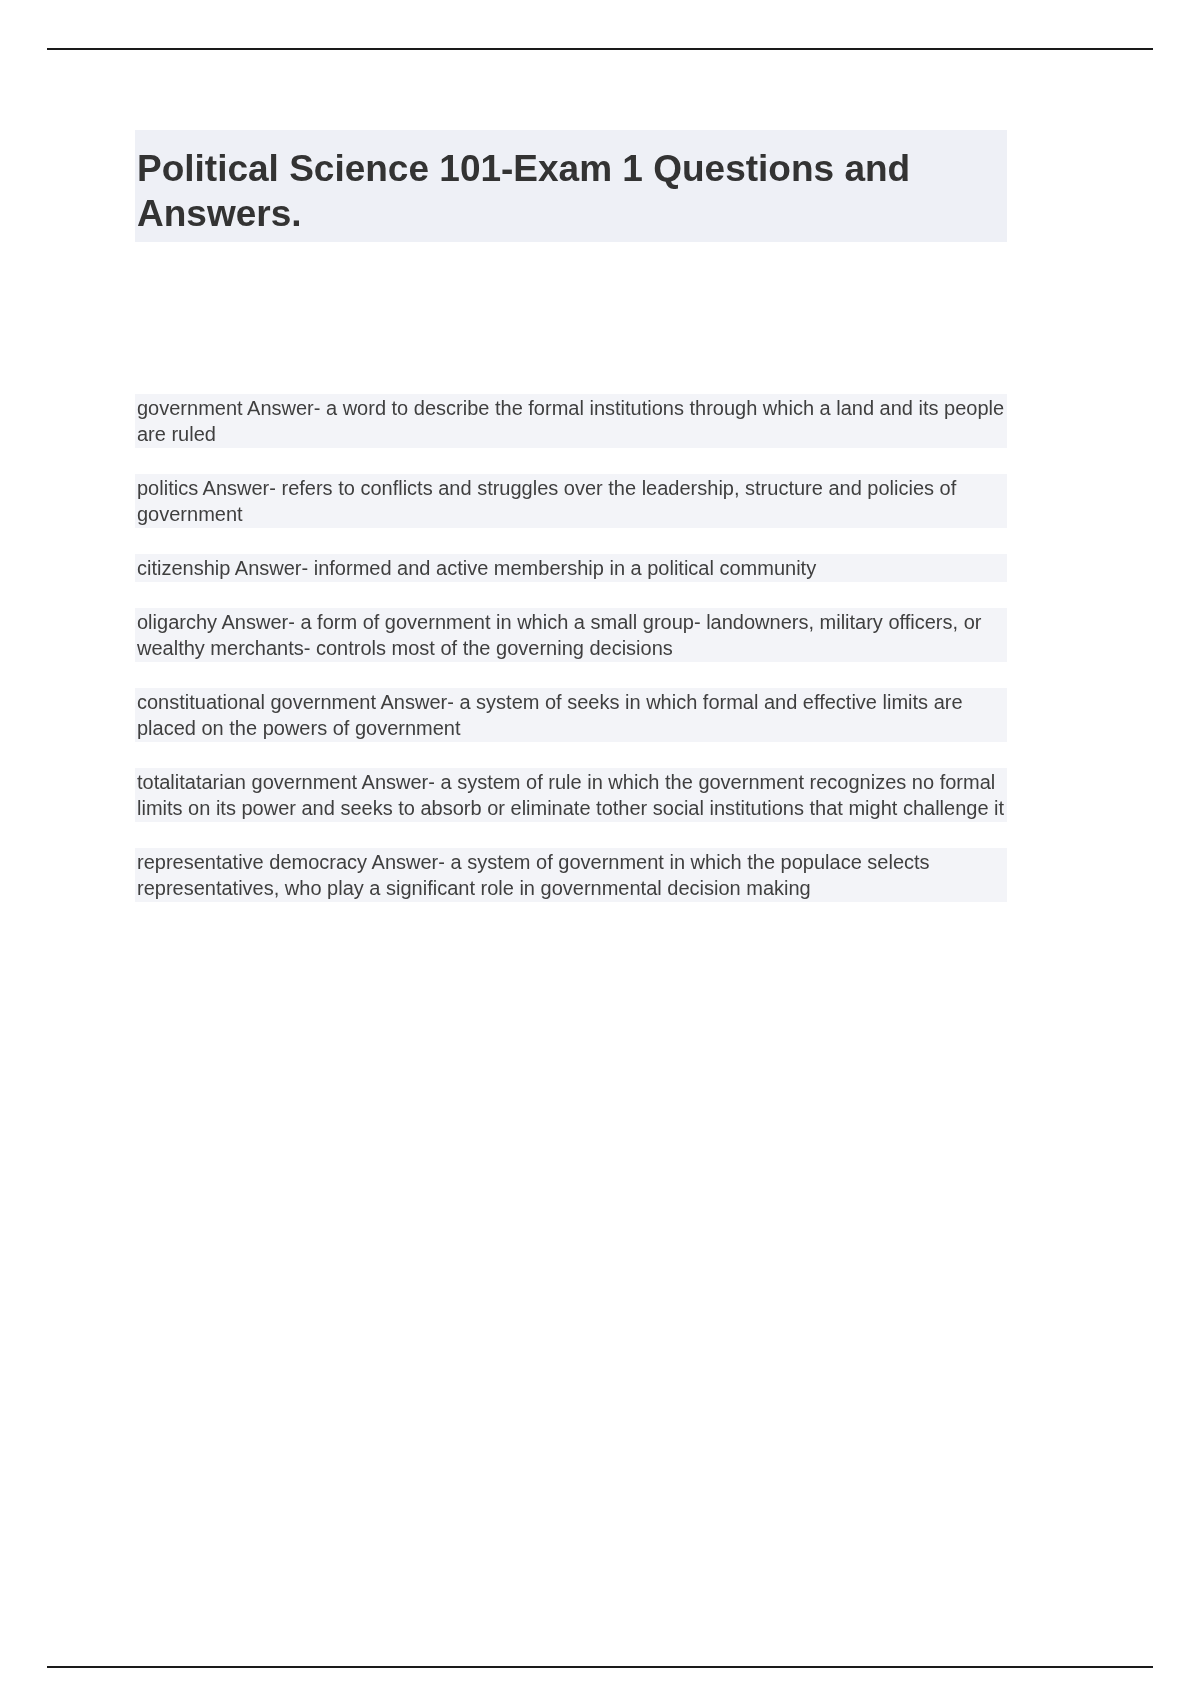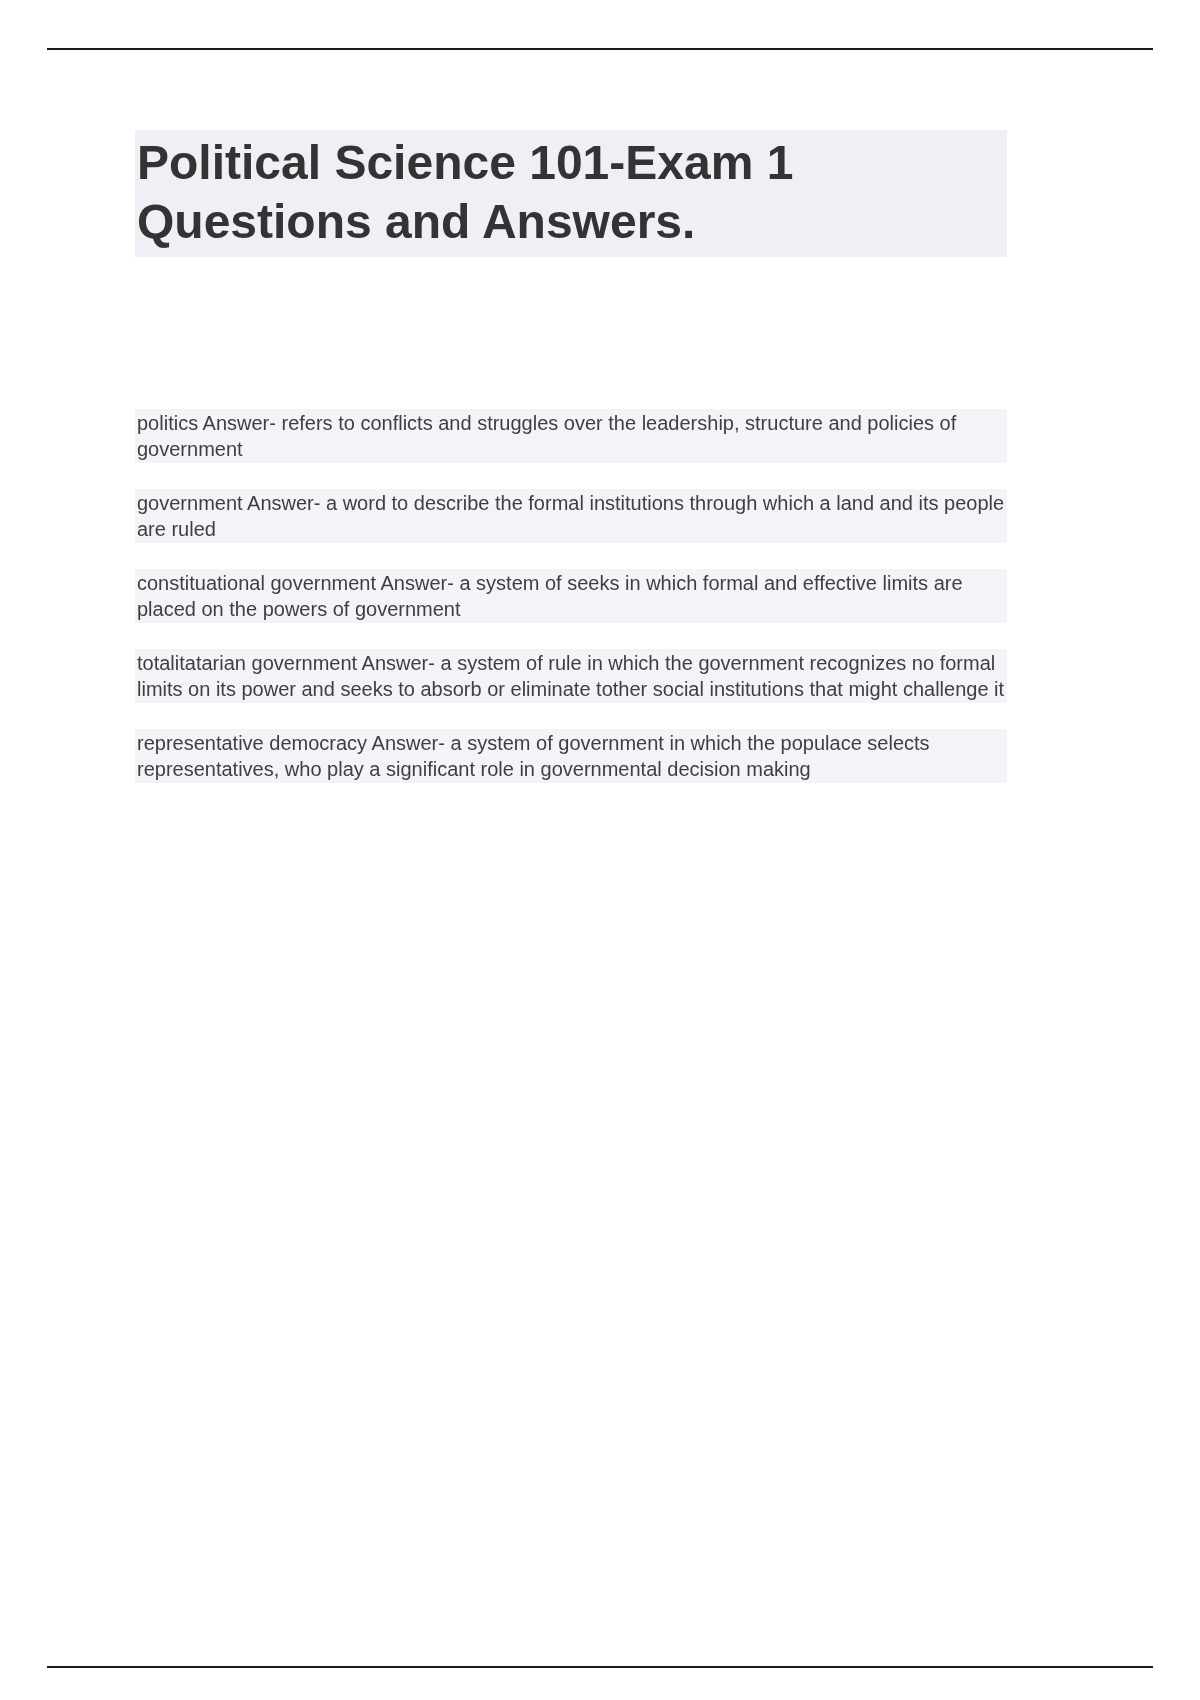--- a/index.html
+++ b/index.html
@@ -25,26 +25,26 @@
   .rule-bottom { top: 1666px; }
 
   .content {
     position: absolute;
     left: 135px;
     top: 130px;
     width: 872px;
   }
   .title {
     margin: 0;
-    font-size: 48px;
+    font-size: 37px;
     font-weight: bold;
     color: #333333;
     line-height: 1.22;
     background: #eef0f6;
-    padding: 4px 0 6px 2px;
+    padding: 16px 0 6px 2px;
     letter-spacing: 0px;
   }
   .qa-list {
     margin-top: 152px;
   }
   .qa {
     margin: 0 0 26px 0;
     font-size: 20px;
     line-height: 1.3;
     color: #3f3f3f;
@@ -55,22 +55,24 @@
 </head>
 <body>
 
 <div class="page">
   <div class="rule rule-top"></div>
 
   <div class="content">
     <h1 class="title">Political Science 101-Exam 1 Questions and Answers.</h1>
 
     <div class="qa-list">
+      <p class="qa">government Answer- a word to describe the formal institutions through which a land and its people are ruled</p>
       <p class="qa">politics Answer- refers to conflicts and struggles over the leadership, structure and policies of government</p>
-      <p class="qa">government Answer- a word to describe the formal institutions through which a land and its people are ruled</p>
+      <p class="qa">citizenship Answer- informed and active membership in a political community</p>
+      <p class="qa">oligarchy Answer- a form of government in which a small group- landowners, military officers, or wealthy merchants- controls most of the governing decisions</p>
       <p class="qa">constituational government Answer- a system of seeks in which formal and effective limits are placed on the powers of government</p>
       <p class="qa">totalitatarian government Answer- a system of rule in which the government recognizes no formal limits on its power and seeks to absorb or eliminate tother social institutions that might challenge it</p>
       <p class="qa">representative democracy Answer- a system of government in which the populace selects representatives, who play a significant role in governmental decision making</p>
     </div>
   </div>
 
   <div class="rule rule-bottom"></div>
 </div>
 
 </body></html>

